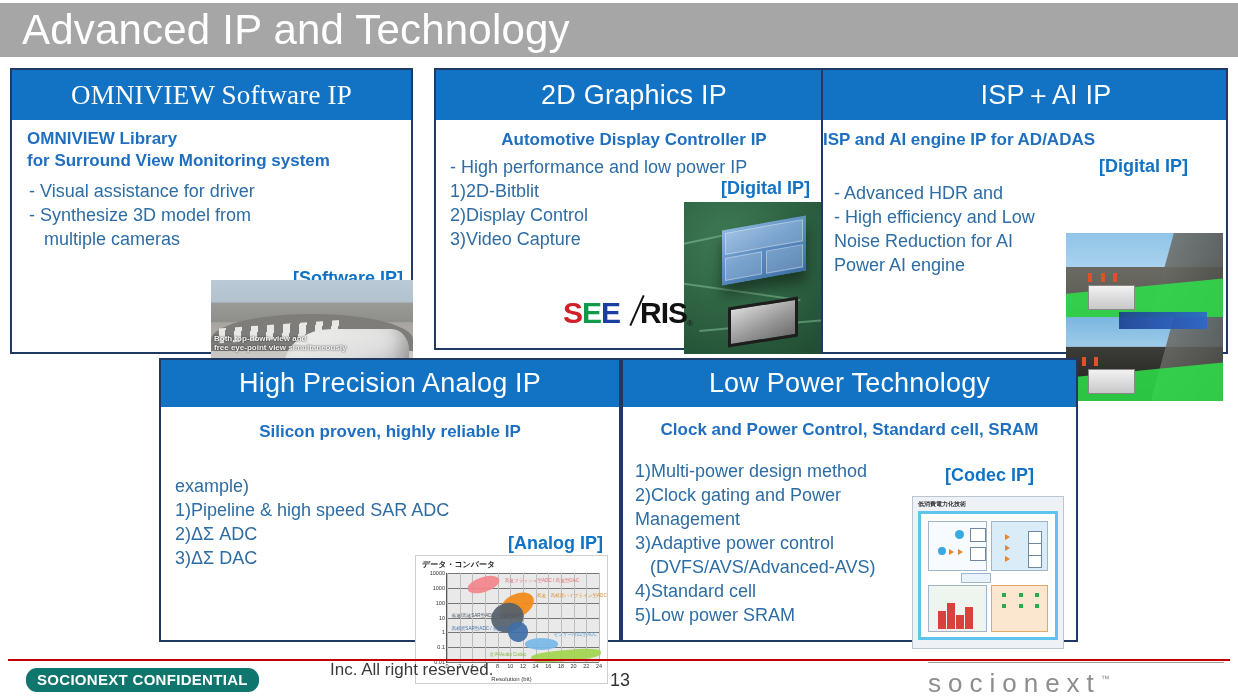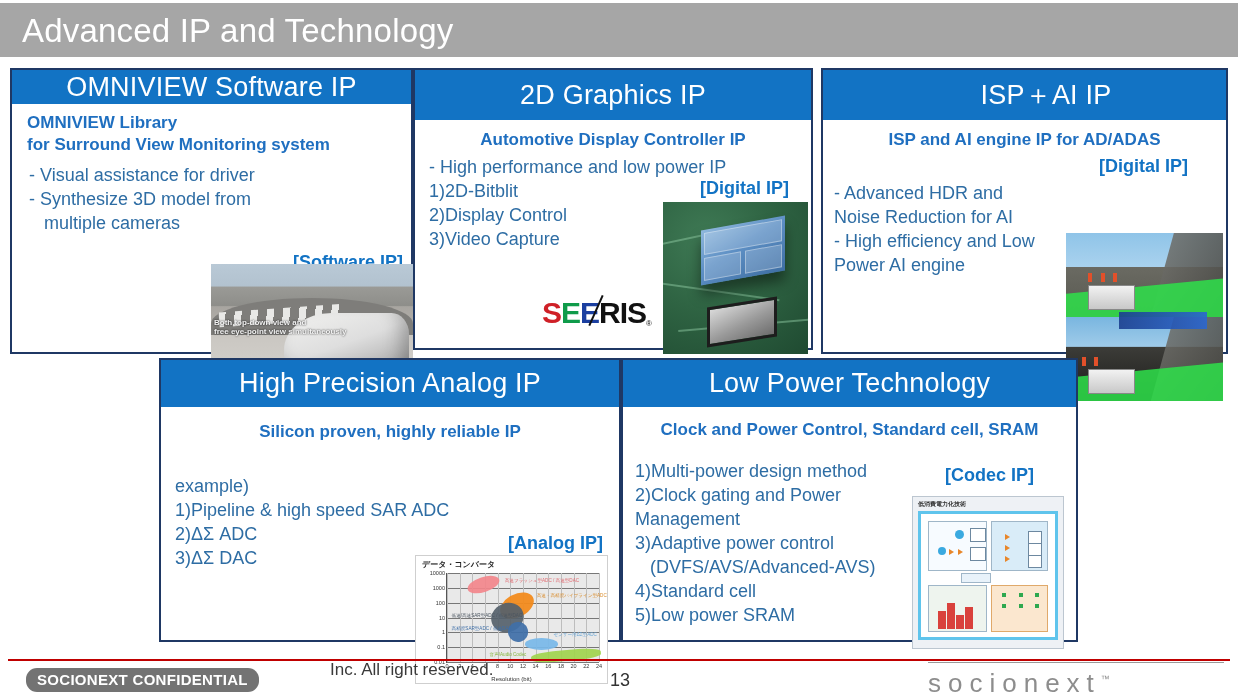--- a/index.html
+++ b/index.html
@@ -11,21 +11,21 @@
   }
   .slide { position: relative; width: 1238px; height: 696px; background: #fff; }
 
   
   .title-bar {
     position: absolute; left: 0; top: 3px; width: 1238px; height: 54px;
     background: #a6a6a6;
     display: flex; align-items: center;
   }
   .title-text {
-    color: #ffffff; font-size: 33px; font-weight: 400;
+    color: #ffffff; font-size: 42px; font-weight: 400;
     padding-left: 22px; letter-spacing: .2px; line-height: 1;
   }
 
   
   .panel { position: absolute; background: #fff; border: 2px solid #1f3864; }
   .panel-head {
     background: #1273c4; color: #fff;
     display: flex; align-items: center; justify-content: center;
     font-size: 27px; font-weight: 400; letter-spacing: .2px;
   }
@@ -37,22 +37,22 @@
   .bullets {
     color: #2e6da4; font-size: 18px; line-height: 1.33;
   }
   .tag {
     position: absolute; color: #1273c4; font-weight: bold; font-size: 18px;
     white-space: nowrap;
   }
 
   
   #panel-omniview { left: 10px;  top: 68px; width: 403px; height: 286px; }
-  #panel-omniview .panel-head { height: 34px; }
-  #panel-2d       { left: 413px; top: 68px; width: 400px; height: 282px; }
+  #panel-omniview .panel-head { height: 50px; font-family: Liberation Serif, serif; }
+  #panel-2d       { left: 434px; top: 68px; width: 400px; height: 282px; }
   #panel-2d .panel-head { height: 50px; }
   #panel-isp      { left: 821px; top: 68px; width: 407px; height: 286px; }
   #panel-isp .panel-head { height: 50px; padding-left: 43px; }
 
   
   #panel-analog   { left: 159px; top: 358px; width: 462px; height: 284px; }
   #panel-analog .panel-head { height: 47px; }
   #panel-lowpower { left: 621px; top: 358px; width: 457px; height: 284px; }
   #panel-lowpower .panel-head { height: 47px; }
 
@@ -207,35 +207,35 @@
   .lp-circ { position: absolute; border-radius: 50%; background: #3aa9e0; }
 
   
   .seeris {
     position: absolute; font-size: 30px; font-weight: bold;
     letter-spacing: -1px; line-height: 1; font-family: "Liberation Sans", sans-serif;
   }
   .seeris .s1 { color: #cf2027; }
   .seeris .e1 { color: #0f9b4a; }
   .seeris .e2 { color: #1b3fa0; }
-  .seeris .rest { color: #111111; position: relative; }
+  .seeris .rest { color: #111111; position: relative; margin-left: 20px; }
   .seeris .slash {
     position: absolute; left: -4px; top: -2px; width: 2px; height: 100%;
     background: #111; transform: rotate(24deg);
   }
   .seeris .reg { font-size: 8px; font-weight: normal; vertical-align: bottom; color: #111; }
 
   
   .footer-rule {
     position: absolute; left: 8px; top: 659px; width: 1222px; height: 2px;
     background: #c00000;
   }
   .conf-badge {
     position: absolute; left: 26px; top: 668px;
-    background: #737373; color: #fff; font-weight: bold; font-size: 15px;
+    background: #0f766e; color: #fff; font-weight: bold; font-size: 15px;
     padding: 3px 11px 4px; border-radius: 11px; letter-spacing: .3px;
     white-space: nowrap;
   }
   .copyright {
     position: absolute; left: 330px; top: 660px;
     color: #3a3a3a; font-size: 17px; line-height: 1.12; width: 260px;
   }
   .page-num {
     position: absolute; left: 600px; top: 670px; width: 40px; text-align: center;
     color: #333; font-size: 18px;
@@ -314,26 +314,26 @@
 
       <div class="seeris" style="left:127px;top:178px;">
         <span class="s1">S</span><span class="e1">E</span><span class="e2">E</span><span class="rest"><span class="slash"></span><span>RIS</span></span><span class="reg">®</span>
       </div>
     </div>
   </div>
 
   <div class="panel" id="panel-isp">
     <div class="panel-head">ISP＋AI IP</div>
     <div class="panel-body">
-      <div class="subtitle" style="position:absolute;left:0;right:0;top:9px;text-align:center;">ISP and AI engine IP for AD/ADAS</div>
+      <div class="subtitle" style="position:absolute;left:0;right:0;top:9px;text-align:left;">ISP and AI engine IP for AD/ADAS</div>
       <div class="tag" style="left:276px;top:36px;">[Digital IP]</div>
       <div class="bullets" style="position:absolute;left:11px;top:62px;">
         <div>- Advanced HDR and</div>
+        <div>- High efficiency and Low</div>
         <div>Noise Reduction for AI</div>
-        <div>- High efficiency and Low</div>
         <div>Power AI engine</div>
       </div>
 
       <div class="img-box photo-ad" style="left:243px;top:113px;width:157px;height:168px;">
         <div class="half top">
           <div class="wall"></div>
           <div class="green"></div>
           <div class="cone" style="left:14%;"></div>
           <div class="cone" style="left:22%;"></div>
           <div class="cone" style="left:30%;"></div>

